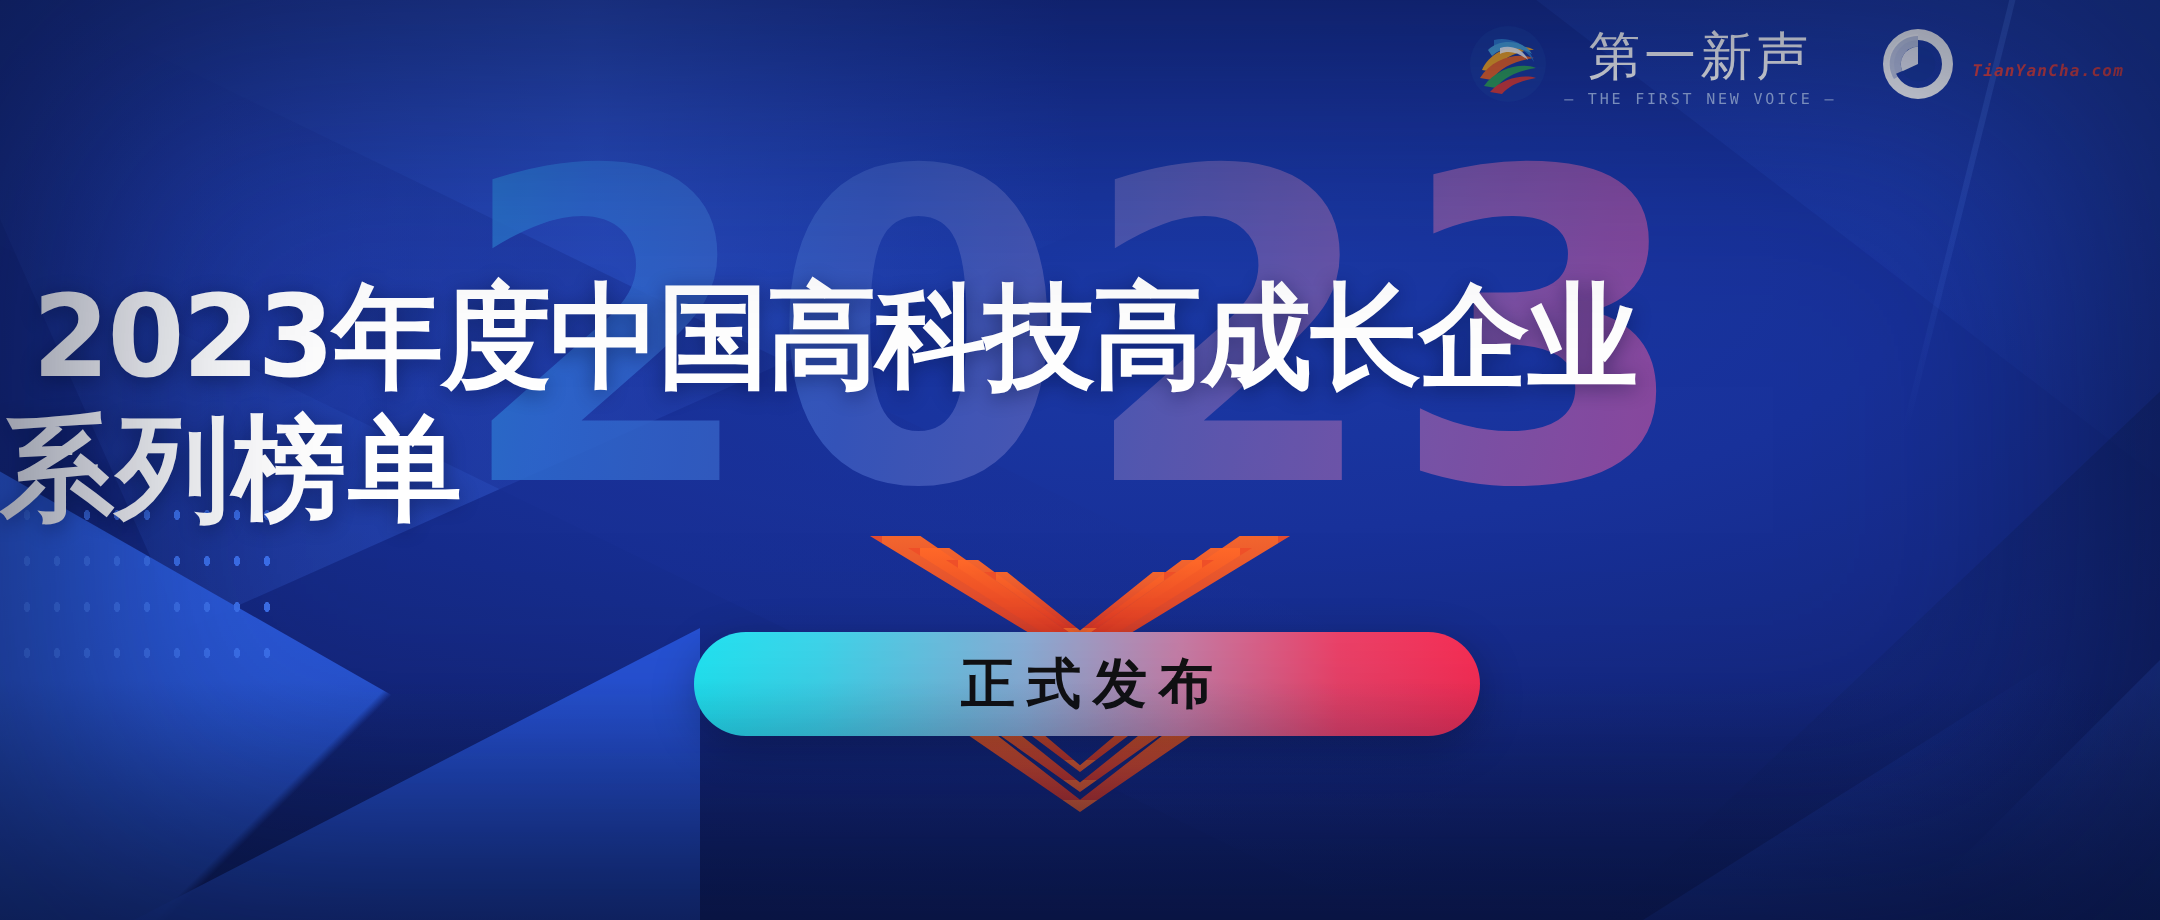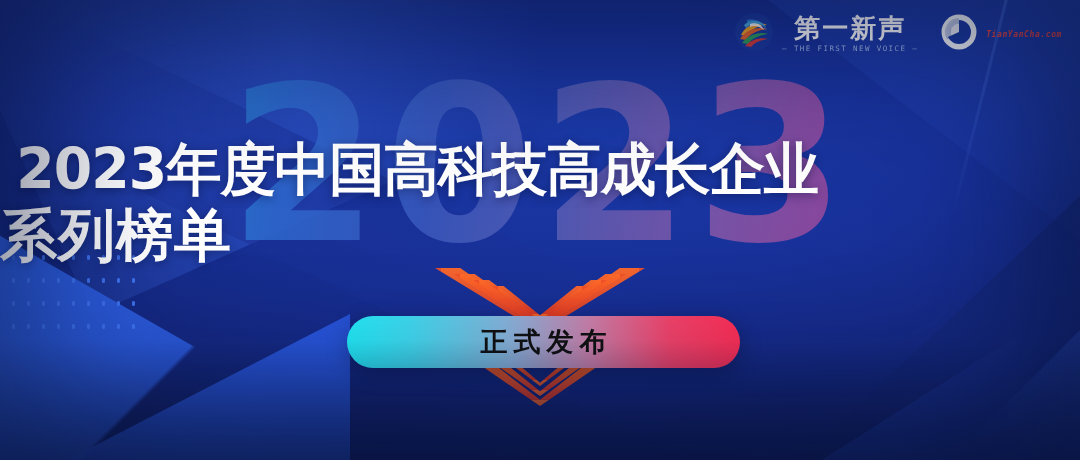--- a/index.html
+++ b/index.html
@@ -120,21 +120,21 @@
 
   
   .logos{
     position:absolute; right:18px; top:12px;
     display:flex; align-items:center; gap:22px;
   }
   .logo{ display:flex; align-items:center; gap:8px; }
   .logo-mark{ flex:0 0 auto; }
   .logo-txt{ display:flex; flex-direction:column; align-items:center; }
   .logo-cn{
-    color:#ffffff; font-size:26px; font-weight:700; letter-spacing:2px;
+    color:#ffffff; font-size:26px; font-weight:400; letter-spacing:2px;
     font-family:"DejaVu Sans", sans-serif; line-height:27px; white-space:nowrap;
   }
   .logo-en{
     color:#9fb6e8; font-size:7.5px; letter-spacing:1.4px; white-space:nowrap;
     font-family:"DejaVu Sans Mono", monospace; margin-top:2px;text-align:center;
   }
   .logo-en-red{
     color:#e8433f; font-size:8px; letter-spacing:.6px; font-weight:700;
     font-family:"DejaVu Sans Mono", monospace; margin-top:1px; white-space:nowrap;font-style:italic;
   }

